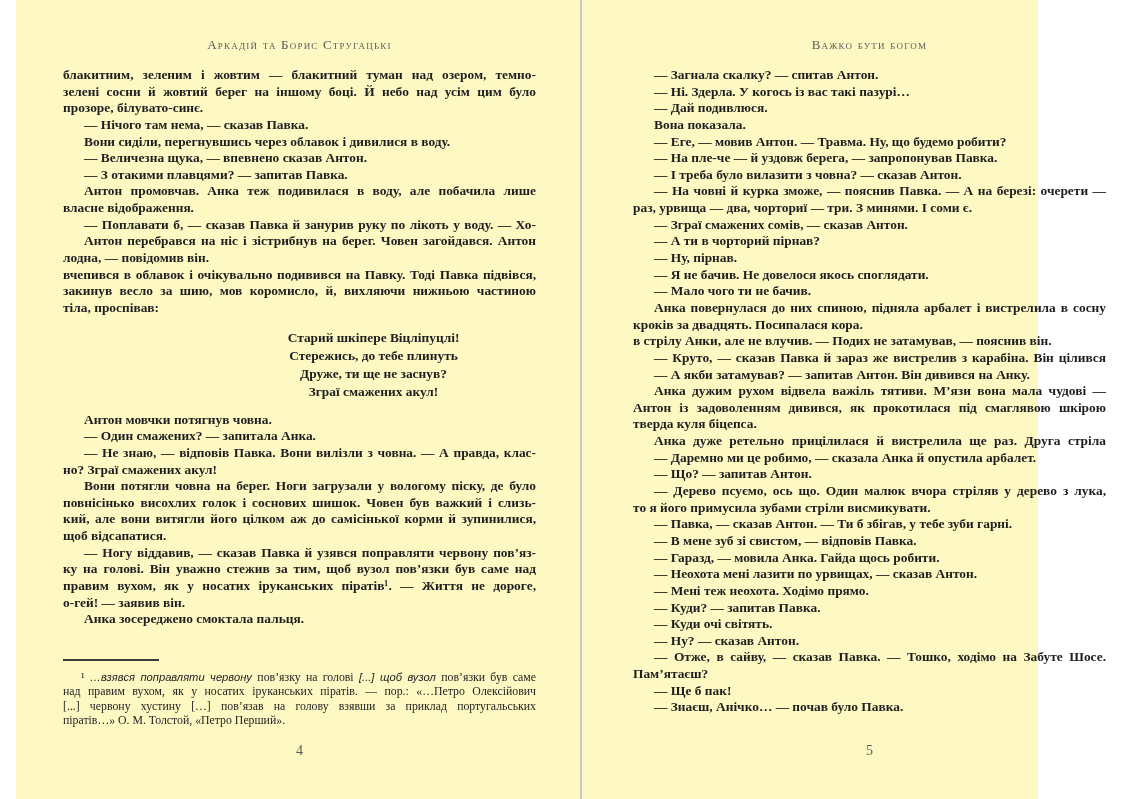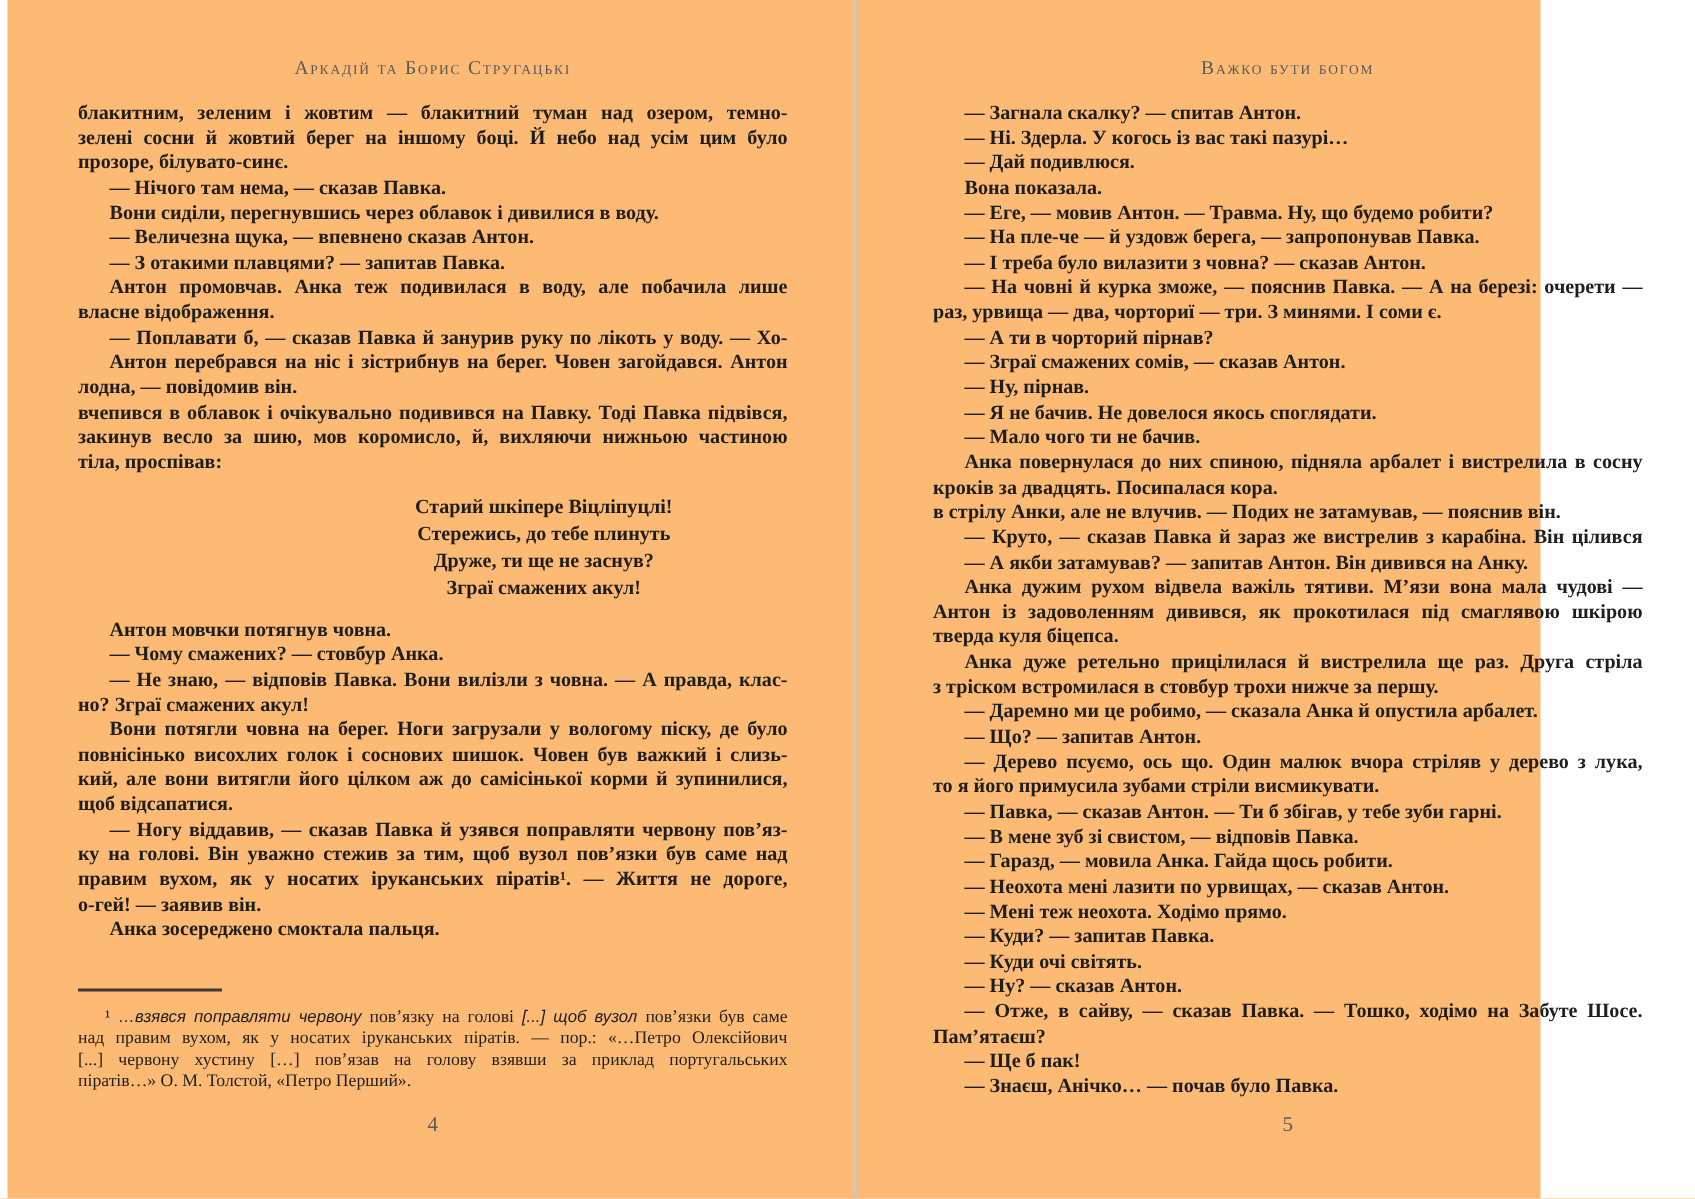--- a/index.html
+++ b/index.html
@@ -1,21 +1,21 @@
 <!DOCTYPE html>
 <html><head>
 <meta charset="utf-8">
 <style>
   html,body{margin:0;padding:0;}
   body{
     width:1130px;height:799px;position:relative;background:#ffffff;
     font-family:"Liberation Serif",serif;color:#1e1e1e;
     -webkit-font-smoothing:antialiased;overflow:hidden;
   }
-  .spread{position:absolute;left:5px;top:0;width:1022px;height:799px;background:#fdba74;}
+  .spread{position:absolute;left:16px;top:0;width:1022px;height:799px;background:#fef9c3;}
   .divider{position:absolute;left:564px;top:0;width:2px;height:799px;background:#c8c8c8;}
   .page{position:absolute;top:0;width:473px;height:799px;}
   .page.left{left:47px;}
   .page.right{left:617px;}
   .running-header{
     position:absolute;top:37px;left:0;width:100%;text-align:center;
     font-variant:small-caps;letter-spacing:1.2px;font-size:13px;color:#58595b;
   }
   .body-block{position:absolute;top:67px;left:0;width:100%;font-weight:bold;}
   .line{
@@ -60,21 +60,21 @@
         <div class="line just"><span>вчепився в облавок і очікувально подивився на Павку. Тоді Павка підвівся,</span></div>
         <div class="line just"><span>закинув весло за шию, мов коромисло, й, вихляючи нижньою частиною</span></div>
         <div class="line"><span>тіла, проспівав:</span></div>
         <div class="spacer" style="height: 12px;"></div>
         <div class="line poem"><span>Старий шкіпере Віцліпуцлі!</span></div>
         <div class="line poem"><span>Стережись, до тебе плинуть</span></div>
         <div class="line poem"><span>Друже, ти ще не заснув?</span></div>
         <div class="line poem"><span>Зграї смажених акул!</span></div>
         <div class="spacer" style="height: 11px;"></div>
         <div class="line ind"><span>Антон мовчки потягнув човна.</span></div>
-        <div class="line ind"><span>— Чому смажених? — стовбур Анка.</span></div>
+        <div class="line ind"><span>— Один смажених? — запитала Анка.</span></div>
         <div class="line just ind"><span>— Не знаю, — відповів Павка. Вони вилізли з човна. — А правда, клас-</span></div>
         <div class="line"><span>но? Зграї смажених акул!</span></div>
         <div class="line just ind"><span>Вони потягли човна на берег. Ноги загрузали у вологому піску, де було</span></div>
         <div class="line just"><span>повнісінько висохлих голок і соснових шишок. Човен був важкий і слизь-</span></div>
         <div class="line just"><span>кий, але вони витягли його цілком аж до самісінької корми й зупинилися,</span></div>
         <div class="line"><span>щоб відсапатися.</span></div>
         <div class="line just ind"><span>— Ногу віддавив, — сказав Павка й узявся поправляти червону пов’яз-</span></div>
         <div class="line just"><span>ку на голові. Він уважно стежив за тим, щоб вузол пов’язки був саме над</span></div>
         <div class="line just"><span>правим вухом, як у носатих іруканських піратів¹. — Життя не дороге,</span></div>
         <div class="line"><span>о-гей! — заявив він.</span></div>
@@ -99,35 +99,34 @@
     <div class="body-block" id="right-body">
         <div class="line ind"><span>— Загнала скалку? — спитав Антон.</span></div>
         <div class="line ind"><span>— Ні. Здерла. У когось із вас такі пазурі…</span></div>
         <div class="line ind"><span>— Дай подивлюся.</span></div>
         <div class="line ind"><span>Вона показала.</span></div>
         <div class="line ind"><span>— Еге, — мовив Антон. — Травма. Ну, що будемо робити?</span></div>
         <div class="line ind"><span>— На пле-че — й уздовж берега, — запропонував Павка.</span></div>
         <div class="line ind"><span>— І треба було вилазити з човна? — сказав Антон.</span></div>
         <div class="line just ind"><span>— На човні й курка зможе, — пояснив Павка. — А на березі: очерети —</span></div>
         <div class="line"><span>раз, урвища — два, чорториї — три. З минями. І соми є.</span></div>
+        <div class="line ind"><span>— Зграї смажених сомів, — сказав Антон.</span></div>
         <div class="line ind"><span>— А ти в чорторий пірнав?</span></div>
-        <div class="line ind"><span>— Зграї смажених сомів, — сказав Антон.</span></div>
         <div class="line ind"><span>— Ну, пірнав.</span></div>
         <div class="line ind"><span>— Я не бачив. Не довелося якось споглядати.</span></div>
         <div class="line ind"><span>— Мало чого ти не бачив.</span></div>
         <div class="line just ind"><span>Анка повернулася до них спиною, підняла арбалет і вистрелила в сосну</span></div>
         <div class="line"><span>кроків за двадцять. Посипалася кора.</span></div>
         <div class="line"><span>в стрілу Анки, але не влучив. — Подих не затамував, — пояснив він.</span></div>
         <div class="line just ind"><span>— Круто, — сказав Павка й зараз же вистрелив з карабіна. Він цілився</span></div>
         <div class="line ind"><span>— А якби затамував? — запитав Антон. Він дивився на Анку.</span></div>
         <div class="line just ind"><span>Анка дужим рухом відвела важіль тятиви. М’язи вона мала чудові —</span></div>
         <div class="line just"><span>Антон із задоволенням дивився, як прокотилася під смаглявою шкірою</span></div>
         <div class="line"><span>тверда куля біцепса.</span></div>
         <div class="line just ind"><span>Анка дуже ретельно прицілилася й вистрелила ще раз. Друга стріла</span></div>
-        <div class="line"><span>з тріском встромилася в стовбур трохи нижче за першу.</span></div>
         <div class="line ind"><span>— Даремно ми це робимо, — сказала Анка й опустила арбалет.</span></div>
         <div class="line ind"><span>— Що? — запитав Антон.</span></div>
         <div class="line just ind"><span>— Дерево псуємо, ось що. Один малюк вчора стріляв у дерево з лука,</span></div>
         <div class="line"><span>то я його примусила зубами стріли висмикувати.</span></div>
         <div class="line ind"><span>— Павка, — сказав Антон. — Ти б збігав, у тебе зуби гарні.</span></div>
         <div class="line ind"><span>— В мене зуб зі свистом, — відповів Павка.</span></div>
         <div class="line ind"><span>— Гаразд, — мовила Анка. Гайда щось робити.</span></div>
         <div class="line ind"><span>— Неохота мені лазити по урвищах, — сказав Антон.</span></div>
         <div class="line ind"><span>— Мені теж неохота. Ходімо прямо.</span></div>
         <div class="line ind"><span>— Куди? — запитав Павка.</span></div>

